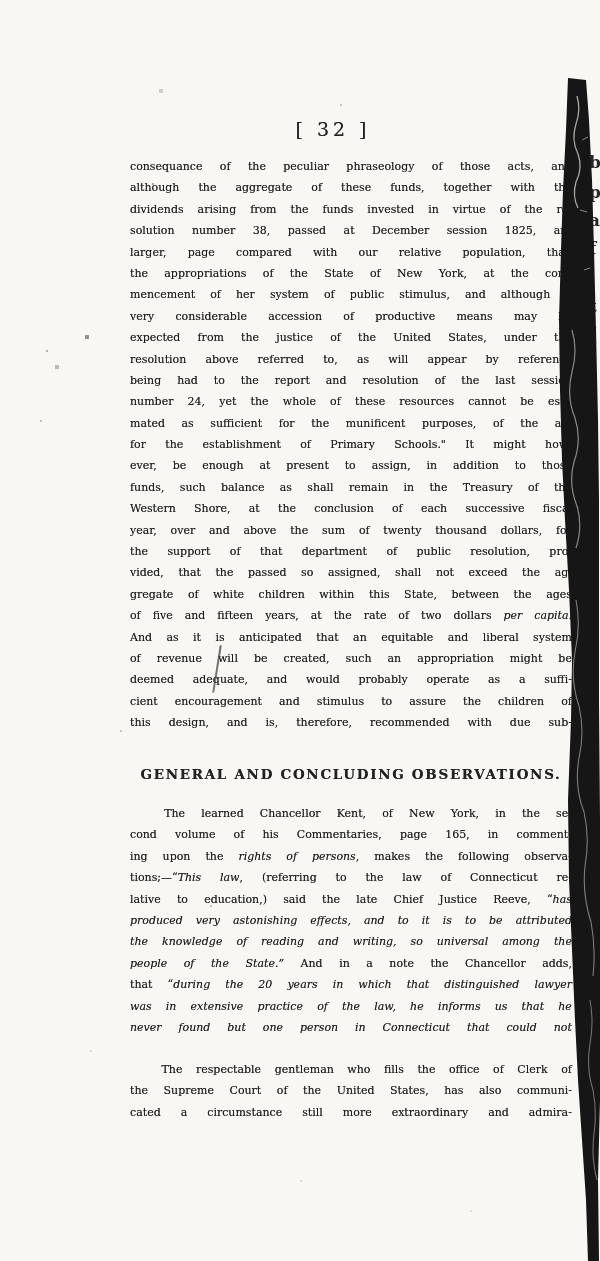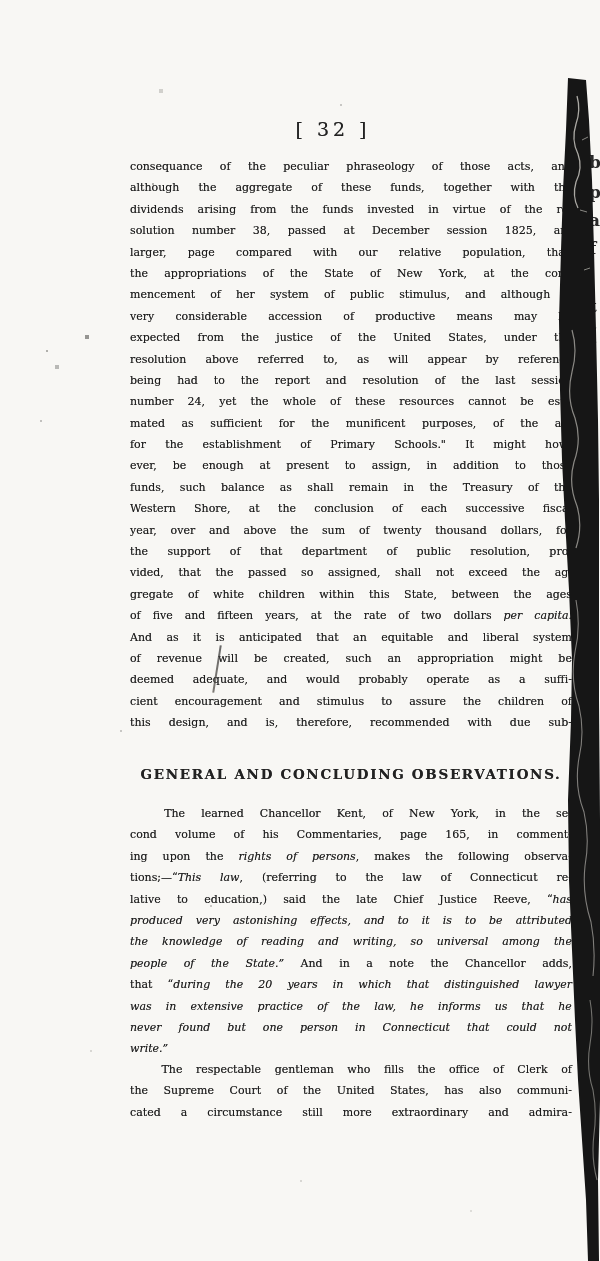--- a/index.html
+++ b/index.html
@@ -545,21 +545,20 @@
         <span class="w"><span class="it">found</span></span>
         <span class="w"><span class="it">but</span></span>
         <span class="w"><span class="it">one</span></span>
         <span class="w"><span class="it">person</span></span>
         <span class="w"><span class="it">in</span></span>
         <span class="w"><span class="it">Connecticut</span></span>
         <span class="w"><span class="it">that</span></span>
         <span class="w"><span class="it">could</span></span>
         <span class="w"><span class="it">not</span></span>
       </div>
-      <div class="line left"><span class="w"><span class="it">write.”</span></span></div>
     </div>
 
   <div id="para-3" class="abs para">
       <div class="line">
         <span class="ind"></span>
         <span class="w"><span>The</span></span>
         <span class="w"><span>respectable</span></span>
         <span class="w"><span>gentleman</span></span>
         <span class="w"><span>who</span></span>
         <span class="w"><span>fills</span></span>

